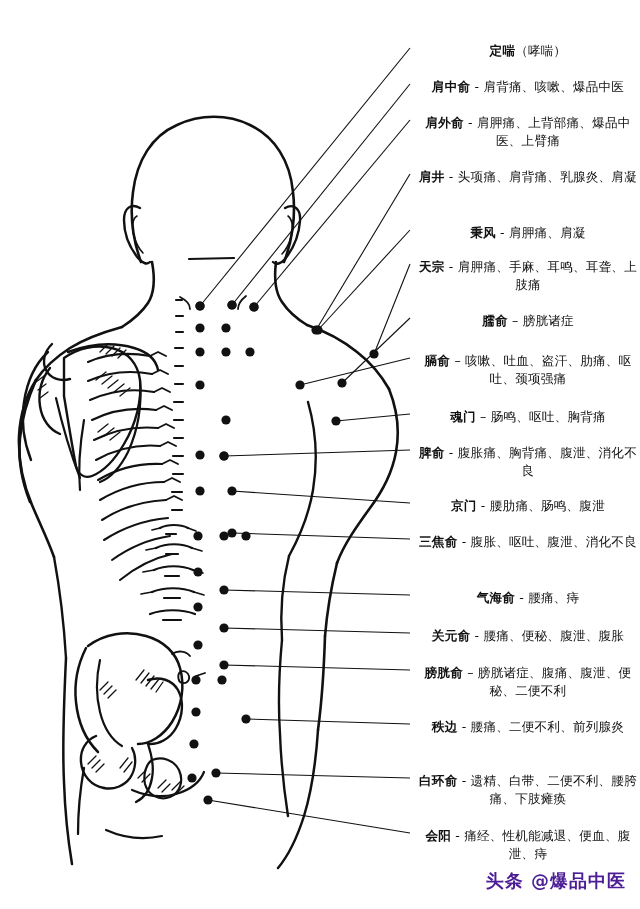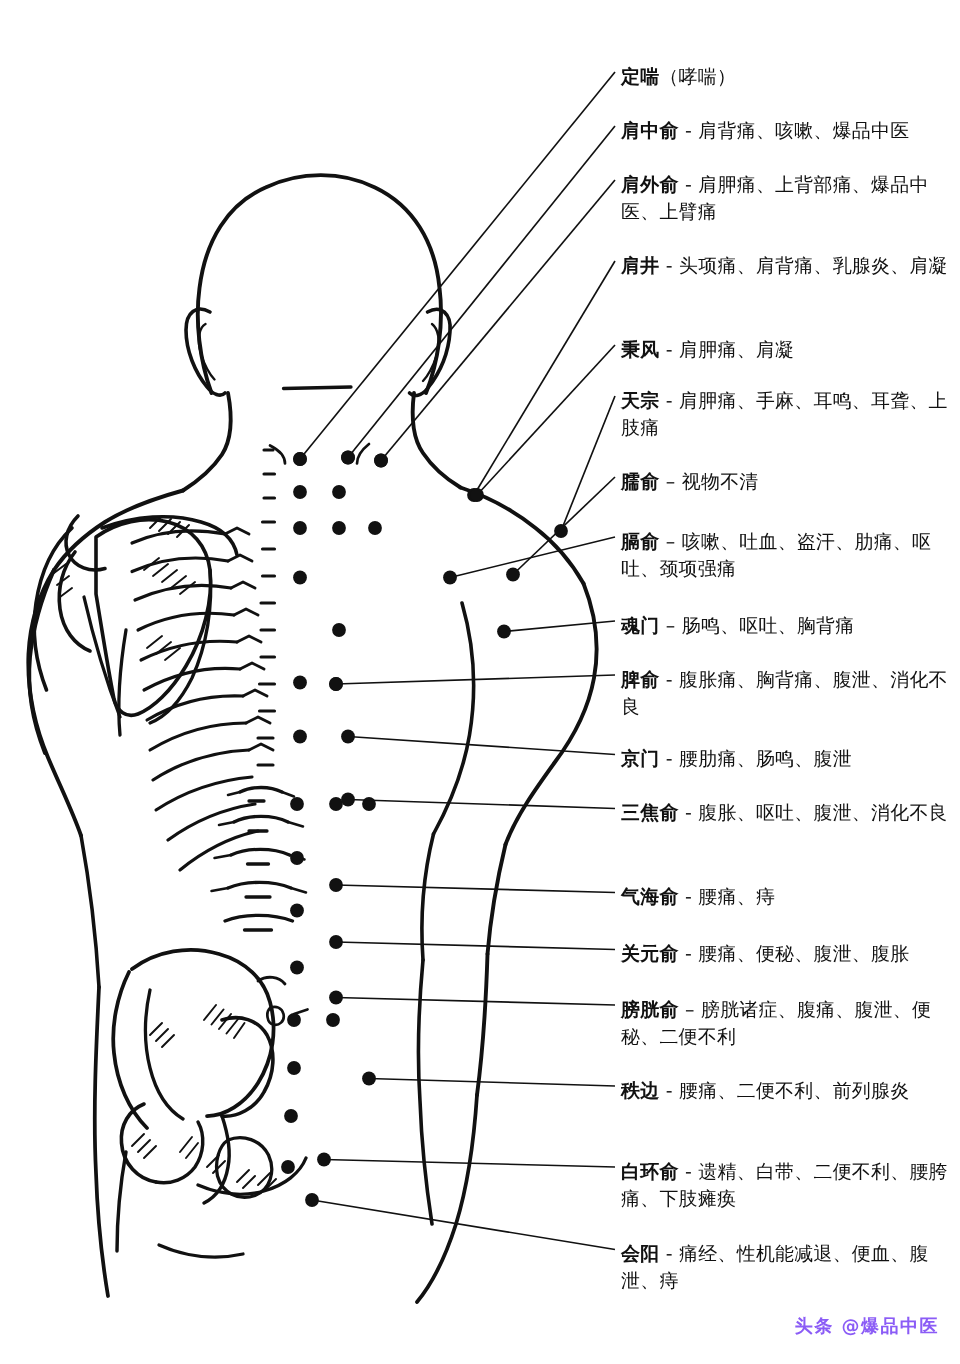--- a/index.html
+++ b/index.html
@@ -1,40 +1,40 @@
 <!DOCTYPE html>
 <html><head>
 <meta charset="utf-8">
 <style>
   html,body{margin:0;padding:0;background:#ffffff;}
   body{
     width:640px;height:909px;position:relative;overflow:hidden;
     font-family:"DejaVu Sans","Liberation Sans",sans-serif;
     color:#111;
   }
-  #diagram-root{position:absolute;inset:0;}
+  #diagram-root{position:absolute;inset:0;text-align:center;}
   svg.art{position:absolute;left:0;top:0;width:640px;height:909px;}
 
   .labels{position:absolute;left:0;top:0;width:640px;height:909px;}
   .label{
     position:absolute;
     width:228px;
     font-size:12.6px;
     line-height:17.5px;
     letter-spacing:0.2px;
     color:#111;
     white-space:normal;
   }
   .label .pt{font-weight:bold;}
   .label .sym{font-weight:normal;}
   .watermark{
     position:absolute;
     right:14px;bottom:16px;
-    font-size:12px;
-    color:#8b5cf6;
+    font-size:18px;
+    color:#4c1d95;
     letter-spacing:1px;
     font-weight:bold;
   }
 </style>
 </head>
 <body>
 
 <div id="diagram-root">
 
   <svg class="art" viewBox="0 0 640 909">
@@ -281,21 +281,21 @@
       </g>
   </svg>
 
   <div class="labels" id="labels-layer">
       <div class="label" style="left: 414px; top: 42px;"><span class="pt">定喘</span><span class="sym">（哮喘）</span></div>
       <div class="label" style="left: 414px; top: 78px;"><span class="pt">肩中俞</span><span class="sym"> - 肩背痛、咳嗽、爆品中医</span></div>
       <div class="label" style="left: 414px; top: 114px;"><span class="pt">肩外俞</span><span class="sym"> - 肩胛痛、上背部痛、爆品中医、上臂痛</span></div>
       <div class="label" style="left: 414px; top: 168px;"><span class="pt">肩井</span><span class="sym"> - 头项痛、肩背痛、乳腺炎、肩凝</span></div>
       <div class="label" style="left: 414px; top: 224px;"><span class="pt">秉风</span><span class="sym"> - 肩胛痛、肩凝</span></div>
       <div class="label" style="left: 414px; top: 258px;"><span class="pt">天宗</span><span class="sym"> - 肩胛痛、手麻、耳鸣、耳聋、上肢痛</span></div>
-      <div class="label" style="left: 414px; top: 312px;"><span class="pt">臑俞</span><span class="sym"> – 视物不清</span></div>
+      <div class="label" style="left: 414px; top: 312px;"><span class="pt">臑俞</span><span class="sym"> – 膀胱诸症</span></div>
       <div class="label" style="left: 414px; top: 352px;"><span class="pt">膈俞</span><span class="sym"> – 咳嗽、吐血、盗汗、肋痛、呕吐、颈项强痛</span></div>
       <div class="label" style="left: 414px; top: 408px;"><span class="pt">魂门</span><span class="sym"> – 肠鸣、呕吐、胸背痛</span></div>
       <div class="label" style="left: 414px; top: 444px;"><span class="pt">脾俞</span><span class="sym"> - 腹胀痛、胸背痛、腹泄、消化不良</span></div>
       <div class="label" style="left: 414px; top: 497px;"><span class="pt">京门</span><span class="sym"> - 腰肋痛、肠鸣、腹泄</span></div>
       <div class="label" style="left: 414px; top: 533px;"><span class="pt">三焦俞</span><span class="sym"> - 腹胀、呕吐、腹泄、消化不良</span></div>
       <div class="label" style="left: 414px; top: 589px;"><span class="pt">气海俞</span><span class="sym"> - 腰痛、痔</span></div>
       <div class="label" style="left: 414px; top: 627px;"><span class="pt">关元俞</span><span class="sym"> - 腰痛、便秘、腹泄、腹胀</span></div>
       <div class="label" style="left: 414px; top: 664px;"><span class="pt">膀胱俞</span><span class="sym"> – 膀胱诸症、腹痛、腹泄、便秘、二便不利</span></div>
       <div class="label" style="left: 414px; top: 718px;"><span class="pt">秩边</span><span class="sym"> - 腰痛、二便不利、前列腺炎</span></div>
       <div class="label" style="left: 414px; top: 772px;"><span class="pt">白环俞</span><span class="sym"> - 遗精、白带、二便不利、腰胯痛、下肢瘫痪</span></div>

